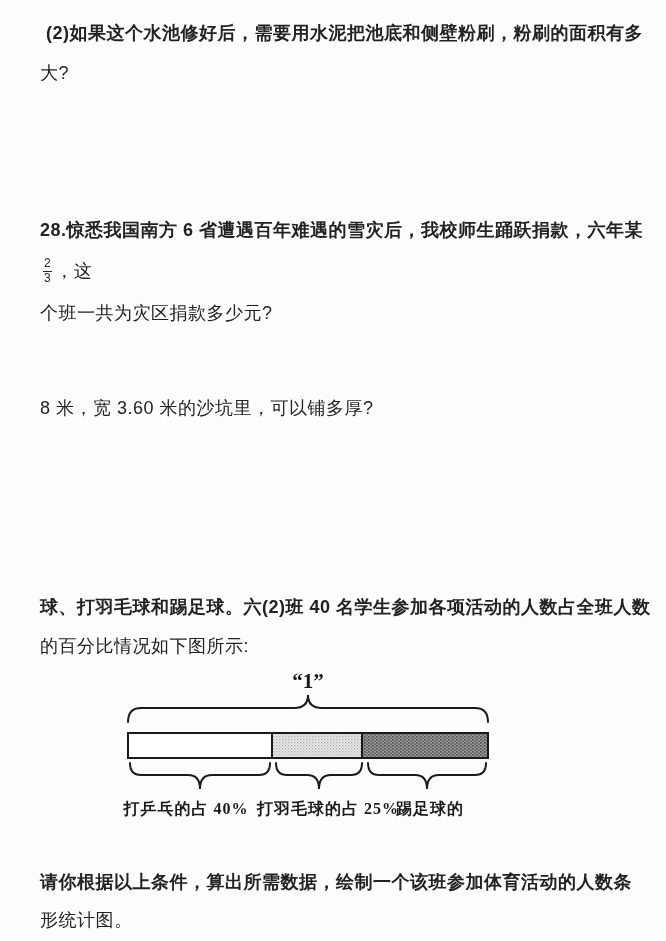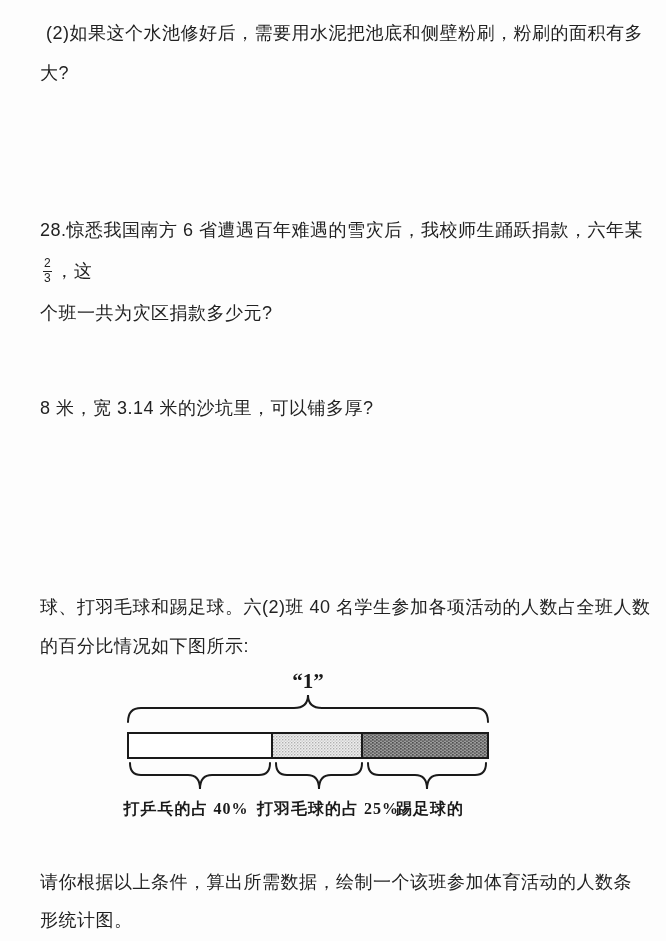--- a/index.html
+++ b/index.html
@@ -17,20 +17,21 @@
     left: 40px;
     width: 588px;
     font-size: 18px;
     line-height: 27px;
     white-space: nowrap;
     letter-spacing: 0.5px;
   }
   .line.full {
     text-align: justify;
     text-align-last: justify;
+    font-weight: bold;
   }
   .line.indent { left: 46px; width: 582px; }
   .frac {
     display: inline-flex;
     flex-direction: column;
     align-items: center;
     vertical-align: middle;
     font-size: 12px;
     line-height: 1.15;
     margin: 0 3px;
@@ -64,21 +65,21 @@
 
   <div class="line full" style="top:217px">28.惊悉我国南方 6 省遭遇百年难遇的雪灾后，我校师生踊跃捐款，六年某</div>
   <div class="line" style="top:258px">
     <span class="frac">
         <span class="num">2</span>
         <span class="den">3</span>
       </span><span>，这</span>
   </div>
   <div class="line" style="top:300px">个班一共为灾区捐款多少元?</div>
 
-  <div class="line" style="top:395px">8 米，宽 3.14 米的沙坑里，可以铺多厚?</div>
+  <div class="line" style="top:395px">8 米，宽 3.60 米的沙坑里，可以铺多厚?</div>
 
   <div class="line full" style="top:594px">球、打羽毛球和踢足球。六(2)班 40 名学生参加各项活动的人数占全班人数</div>
   <div class="line" style="top:633px">的百分比情况如下图所示:</div>
 
   <svg class="figure" width="666" height="172" viewBox="0 0 666 172">
     <defs>
       <pattern id="lightHalftone" width="3" height="3" patternUnits="userSpaceOnUse">
         <rect width="3" height="3" fill="#eeeeee"></rect>
         <rect x="0" y="0" width="1.4" height="1.4" fill="#b0b0b0"></rect>
         <rect x="1.5" y="1.5" width="1.4" height="1.4" fill="#cccccc"></rect>

